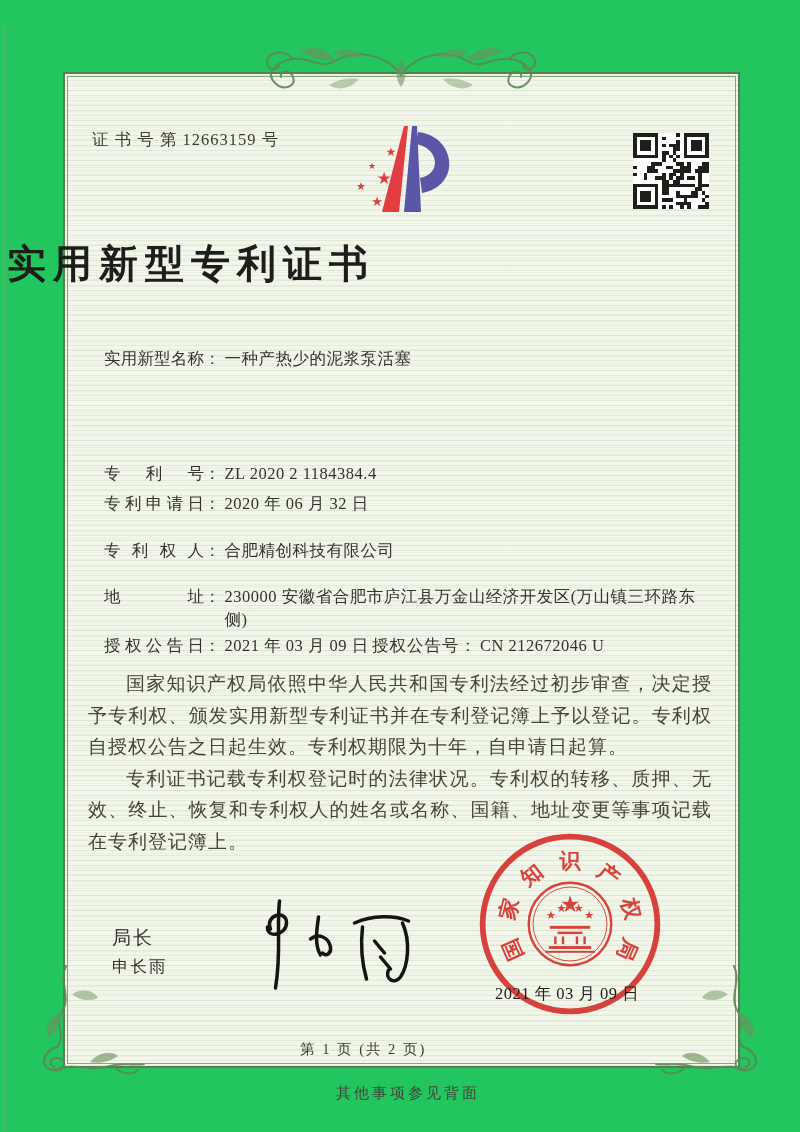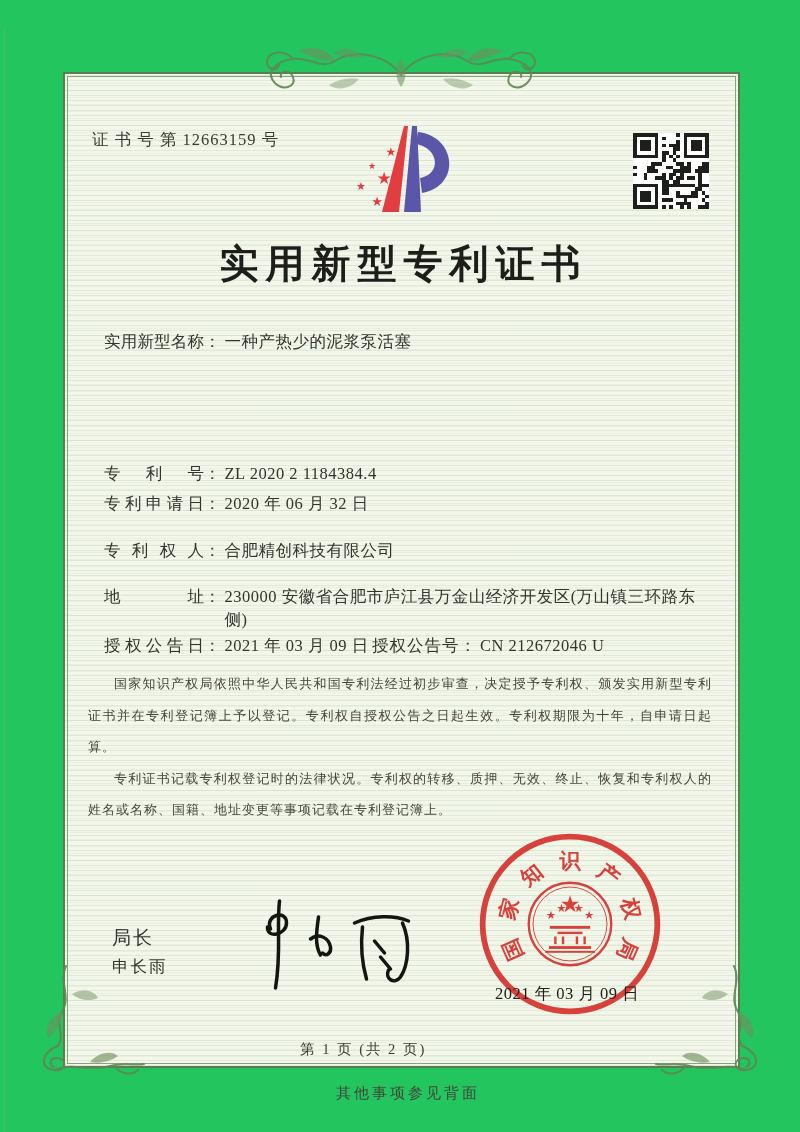--- a/index.html
+++ b/index.html
@@ -10,30 +10,30 @@
   
   .frame{left:63px;top:72px;width:677px;height:996px;border:2px solid #5a7d52;
          background-color:#f3f6ea;
          background-image:
            repeating-linear-gradient(0deg, rgba(156,186,136,.20) 0px, rgba(156,186,136,.20) 1px, transparent 1px, transparent 5px),
            repeating-linear-gradient(0deg, transparent 0px, transparent 2px, rgba(156,186,136,.10) 2px, rgba(156,186,136,.10) 3px, transparent 3px, transparent 7px);
          box-sizing:border-box;}
   .frame-inner{position:absolute;left:2px;top:2px;right:2px;bottom:2px;border:1px solid #87a47d;}
   
   .cert-no{left:92px;top:129px;font-size:16.5px;letter-spacing:1px;color:#3b3b33;}
-  .title{left:0;right:0;top:237px;text-align:center;font-size:39px;font-weight:700;
+  .title{left:0;right:0;top:237px;font-size:39px;font-weight:700;
          letter-spacing:7px;text-indent:7px;color:#1d1d1a;}
   .row{left:104px;font-size:16.5px;color:#34332c;line-height:23px;}
   .lbl{display:inline-block;width:100px;text-align:justify;text-align-last:justify;vertical-align:top;}
   .colon{vertical-align:top;}
   .val{display:inline-block;margin-left:4px;letter-spacing:.5px;vertical-align:top;}
   .val-wrap{width:474px;}
   .grant2{position:absolute;left:268px;top:0;white-space:nowrap;}
   .grant2 .lbl{width:auto;text-align:left;text-align-last:auto;letter-spacing:1px;}
-  .body-text{left:88px;width:624px;top:668px;font-size:13px;line-height:31.5px;
+  .body-text{left:88px;width:624px;top:668px;font-size:19px;line-height:31.5px;
              color:#474439;text-align:justify;letter-spacing:1px;}
   .body-text p{margin:0;text-indent:2em;}
   .sign-title{left:112px;top:925px;font-size:19px;color:#33322b;letter-spacing:2px;}
   .sign-name{left:112px;top:956px;font-size:16.5px;color:#33322b;letter-spacing:2px;}
   .seal-date{left:495px;top:983px;font-size:16.5px;color:#1e1d19;z-index:6;letter-spacing:.5px;}
   .page-info{left:300px;top:1040px;width:200px;text-align:left;font-size:14.5px;letter-spacing:2px;color:#3c3c34;}
   .back-note{left:308px;top:1084px;width:200px;text-align:center;font-size:15px;letter-spacing:3px;color:#45453b;}
   
   .logo{left:342px;top:120px;width:124px;height:100px;}
   .qr{left:633px;top:133px;width:76px;height:76px;background:#fff;}
@@ -232,21 +232,21 @@
       <rect x="14" y="0" width="7" height="7" fill="#1d1f1a"></rect>
       <rect x="15" y="1" width="5" height="5" fill="#fff"></rect>
       <rect x="16" y="2" width="3" height="3" fill="#1d1f1a"></rect>
       <rect x="0" y="14" width="7" height="7" fill="#1d1f1a"></rect>
       <rect x="1" y="15" width="5" height="5" fill="#fff"></rect>
       <rect x="2" y="16" width="3" height="3" fill="#1d1f1a"></rect>
     </svg>
 
   <div class="abs title content">实用新型专利证书</div>
 
-  <div class="abs row content" style="top:331px;font-family:Liberation Mono, monospace;">
+  <div class="abs row content" style="top:347px;">
     <span class="lbl">实用新型名称</span><span class="colon">：</span><span class="val">一种产热少的泥浆泵活塞</span>
   </div>
   <div class="abs row content" style="top:444px;margin-top:18px;">
     <span class="lbl">专利号</span><span class="colon">：</span><span class="val">ZL 2020 2 1184384.4</span>
   </div>
   <div class="abs row content" style="top:492px;">
     <span class="lbl">专利申请日</span><span class="colon">：</span><span class="val">2020 年 06 月 32 日</span>
   </div>
   <div class="abs row content" style="top:539px;">
     <span class="lbl">专利权人</span><span class="colon">：</span><span class="val">合肥精创科技有限公司</span>

